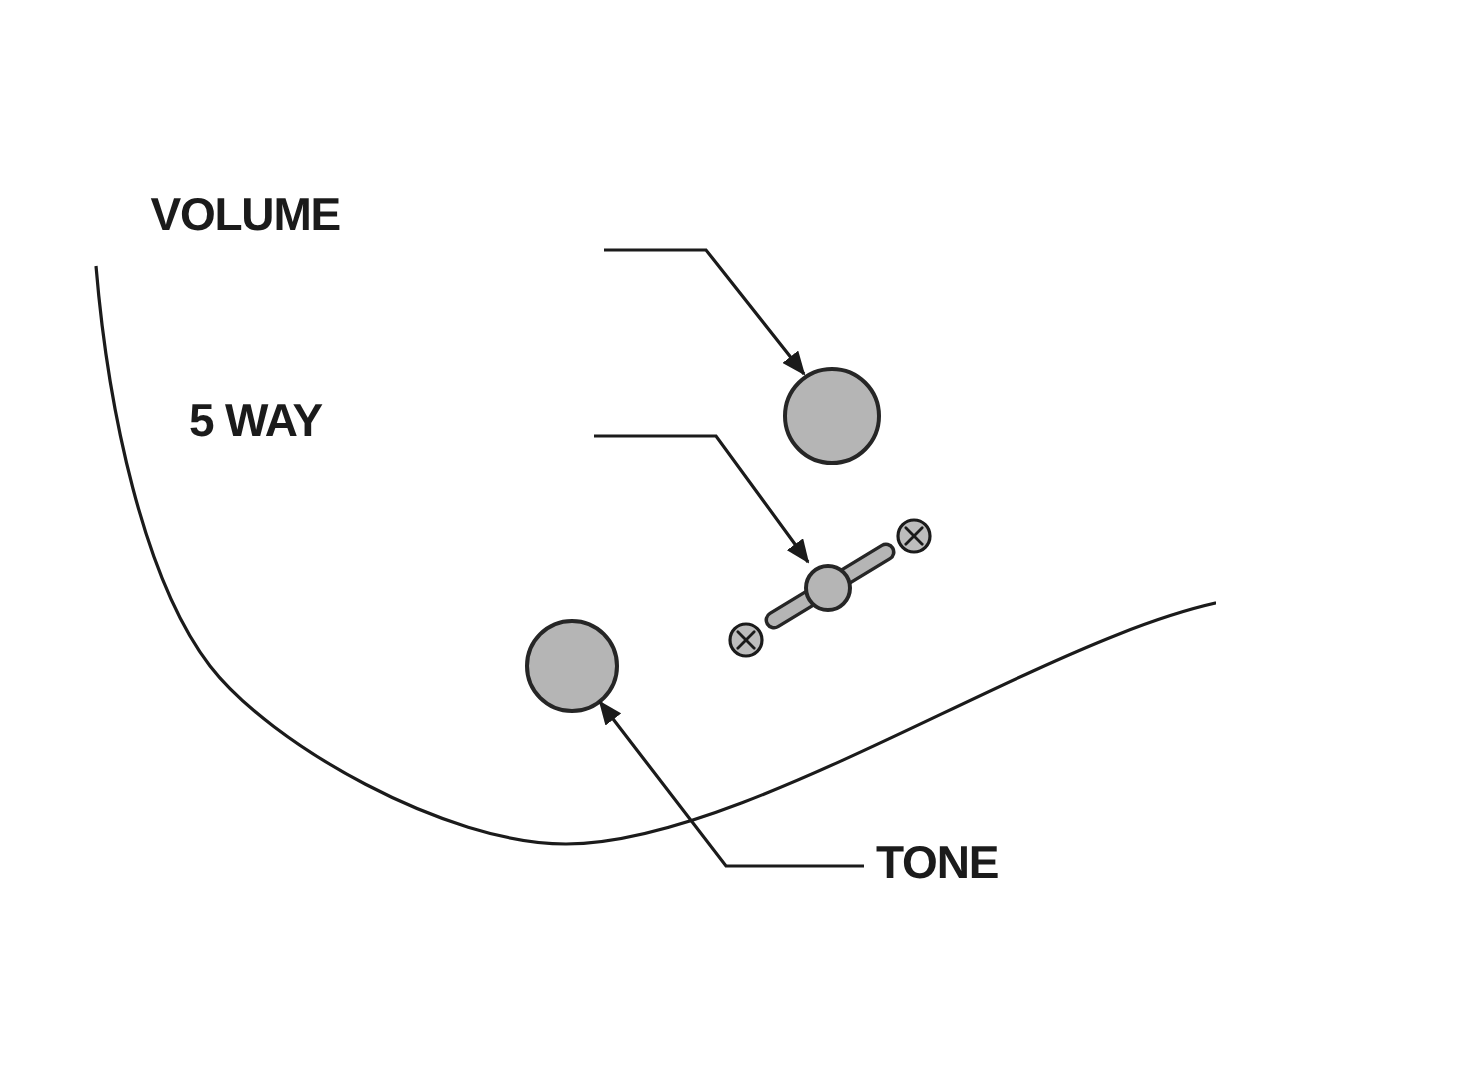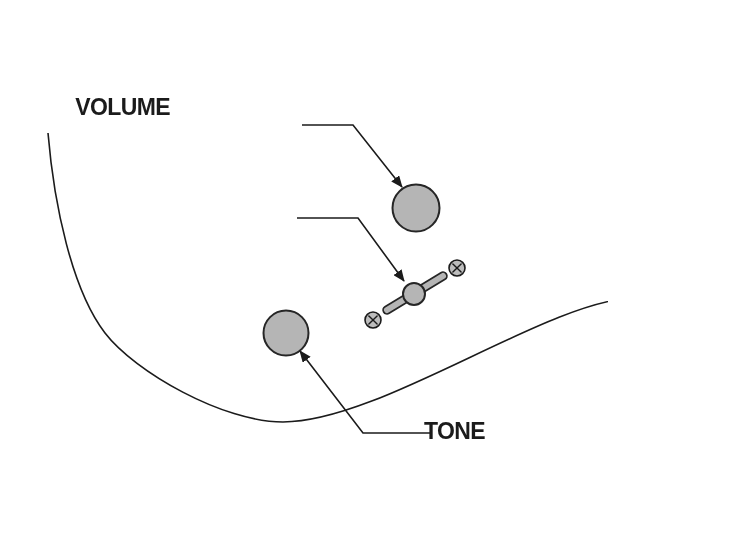--- a/index.html
+++ b/index.html
@@ -111,19 +111,20 @@
     <polyline class="leader" points="302,125 353,125 402,187" marker-end="url(#arrow)"></polyline>
     <polyline class="leader" points="297,218 358,218 404,281" marker-end="url(#arrow)"></polyline>
     <polyline class="leader" points="432,433 363,433 300,351" marker-end="url(#arrow)"></polyline>
   </svg>
 
   <div class="label align-right" style="right:438px; top:96px;">
     <div>VOLUME</div>
   </div>
 
   <div class="label align-right" style="right:447px; top:199px;">
+    <div>5 WAY</div>
   </div>
 
-  <div class="label" style="left:424px; top:420px;text-align:center;">
+  <div class="label" style="left:438px; top:420px;text-align:center;">
     <div>TONE</div>
   </div>
 
 </div>
 
 </body></html>

